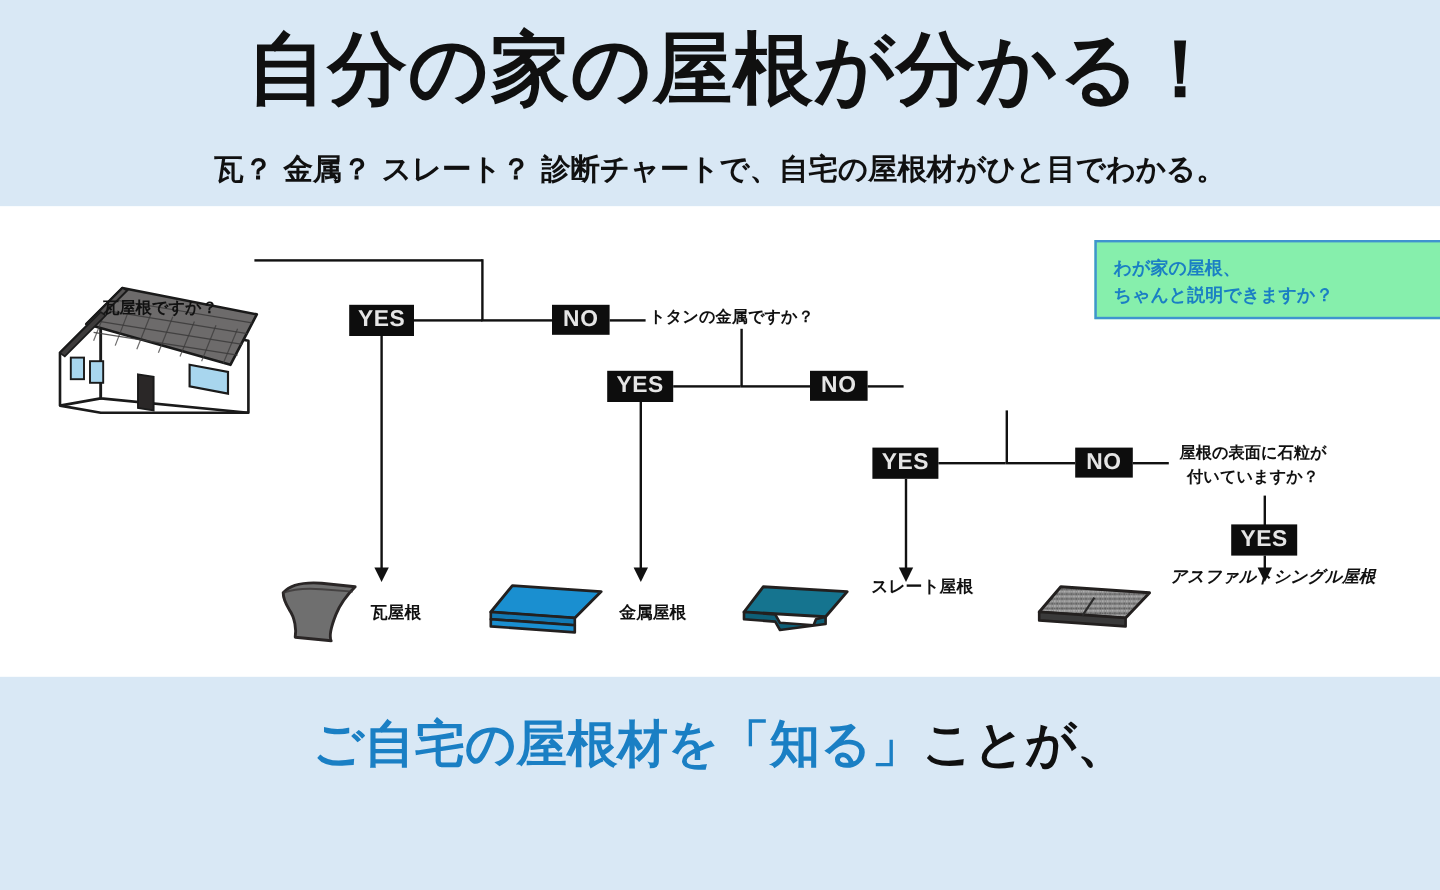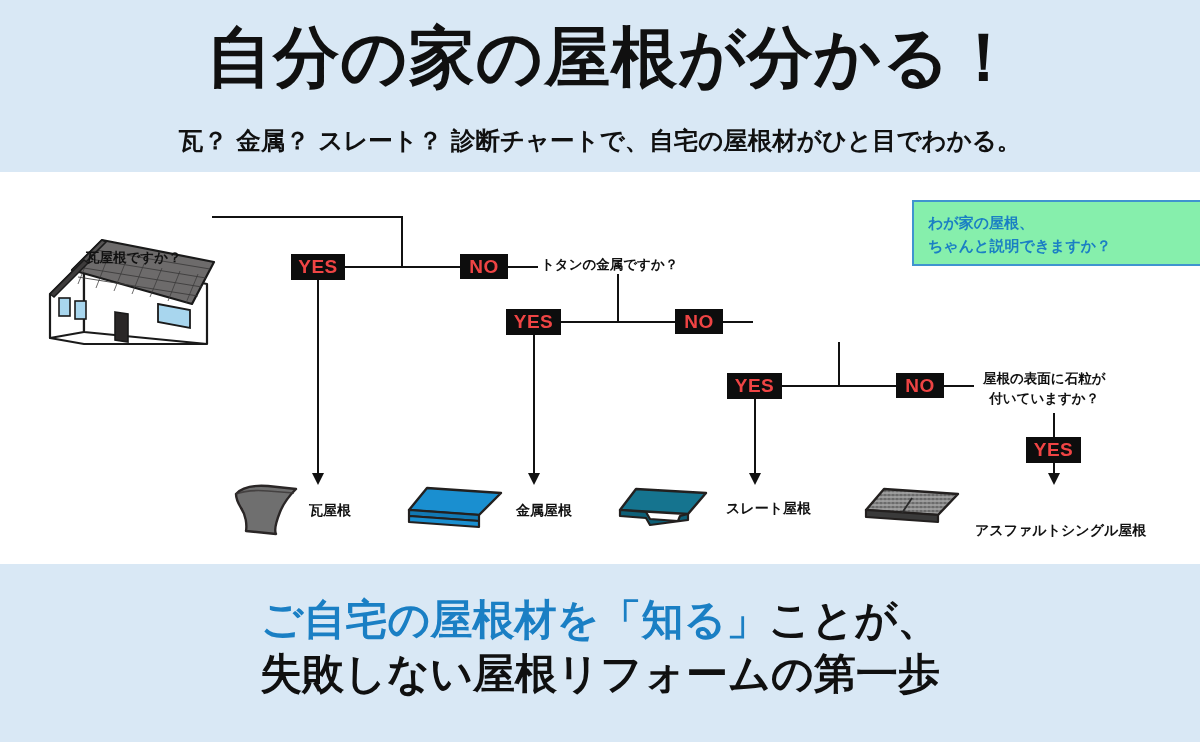--- a/index.html
+++ b/index.html
@@ -48,21 +48,21 @@
   
   .qlabel{
     position:absolute;
     font-size:13.5px;font-weight:bold;color:#111;
     line-height:1.45;white-space:nowrap;
   }
   .qlabel.ctr{text-align:center;}
 
   .ynbox{
     position:absolute;
-    background:#0d0d0d;color:#ef4444;
+    background:#0d0d0d;color:#e5e5e5;
     font-size:19px;font-weight:bold;
     display:flex;align-items:center;justify-content:center;
     letter-spacing:0.5px;
     font-family:"Liberation Sans",sans-serif;
   }
 
   .hline{position:absolute;background:#111;height:2px;}
   .vline{position:absolute;background:#111;width:2px;}
 
   .arrow{position:absolute;width:2px;background:#111;}
@@ -199,43 +199,42 @@
     <polygon points="22,4 96,9 74,31 4,26" fill="#1a8fd0" stroke="#23201f" stroke-width="2.4" stroke-linejoin="round"></polygon>
     <polygon points="4,26 74,31 74,37 4,32" fill="#1279b4" stroke="#23201f" stroke-width="2.2" stroke-linejoin="round"></polygon>
     <polygon points="4,32 74,37 74,43 4,38" fill="#1a8fd0" stroke="#23201f" stroke-width="2.2" stroke-linejoin="round"></polygon>
   </svg>
   <div class="plabel" style="left:504px;top:502px;">金属屋根</div>
 
   <svg class="sample" style="left:618px;top:486px;width:92px;height:44px;" viewBox="0 0 92 44">
     <polygon points="18,3 88,7 70,28 2,24" fill="#15748f" stroke="#23201f" stroke-width="2.4" stroke-linejoin="round"></polygon>
     <polygon points="2,24 28,26 32,33 60,35 62,30 70,28 70,34 32,39 28,32 2,30" fill="#0e5f77" stroke="#23201f" stroke-width="2.2" stroke-linejoin="round"></polygon>
   </svg>
-  <div class="plabel" style="left:714px;top:500px;">スレート屋根</div>
+  <div class="plabel" style="left:714px;top:480px;">スレート屋根</div>
 
   <svg class="sample" style="left:864px;top:486px;width:100px;height:46px;" viewBox="0 0 100 46">
     <defs>
       <pattern id="grit" width="4" height="4" patternUnits="userSpaceOnUse">
         <rect width="4" height="4" fill="#8a8a8a"></rect>
         <circle cx="1" cy="1" r="0.9" fill="#5c5c5c"></circle>
         <circle cx="3" cy="3" r="0.8" fill="#b5b5b5"></circle>
         <circle cx="3" cy="1" r="0.5" fill="#4a4a4a"></circle>
         <circle cx="1" cy="3" r="0.5" fill="#cfcfcf"></circle>
       </pattern>
     </defs>
     <polygon points="20,3 94,8 74,29 2,24" fill="url(#grit)" stroke="#23201f" stroke-width="2.4" stroke-linejoin="round"></polygon>
     <polygon points="2,24 74,29 74,36 2,31" fill="#3a3a3a" stroke="#23201f" stroke-width="2.2" stroke-linejoin="round"></polygon>
     <line x1="48" y1="12" x2="38" y2="27" stroke="#2a2a2a" stroke-width="1.8"></line>
   </svg>
-  <div class="plabel" style="left:963px;top:522px;">アスファルトシングル屋根</div>
+  <div class="plabel" style="left:963px;top:472px;font-style:italic;">アスファルトシングル屋根</div>
 
   <div id="callout">
     <div class="ctext">
       <span>わが家の屋根、</span><br>
       <span>ちゃんと説明できますか？</span>
     </div>
   </div>
 
   <div id="foot-line1">
     <span class="accent">ご自宅の屋根材を「知る」</span><span class="dark">ことが、</span>
   </div>
-  <div id="foot-line2">失敗しない屋根リフォームの第一歩</div>
 
 </div>
 
 </body></html>

